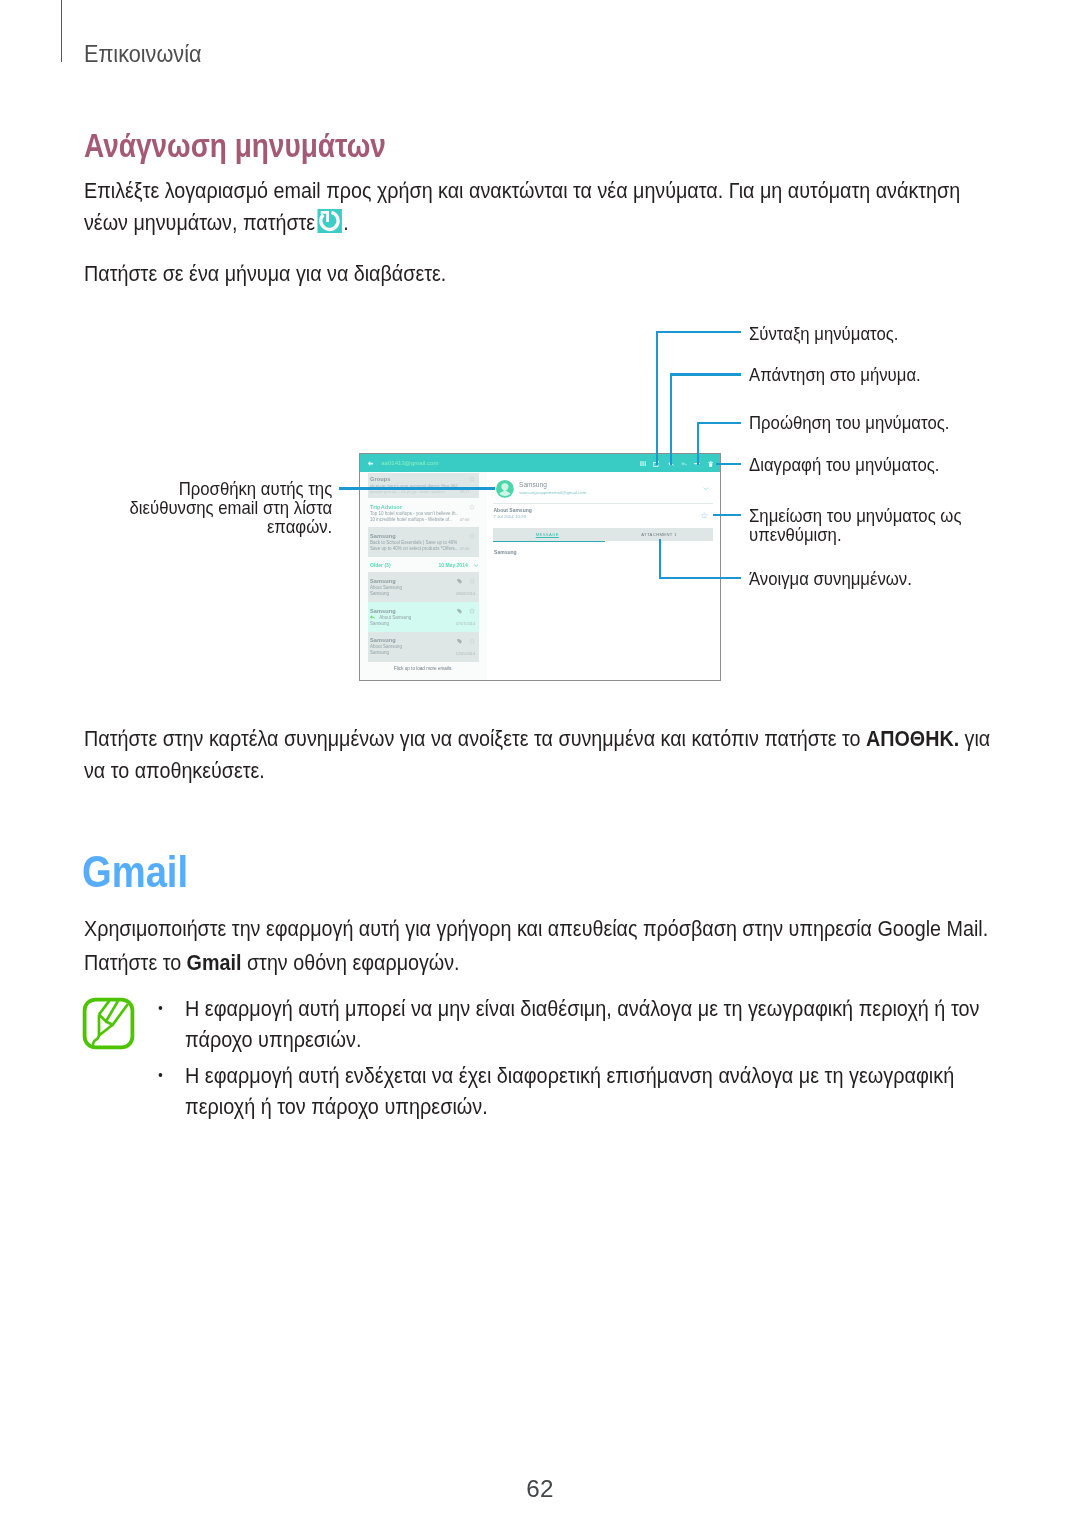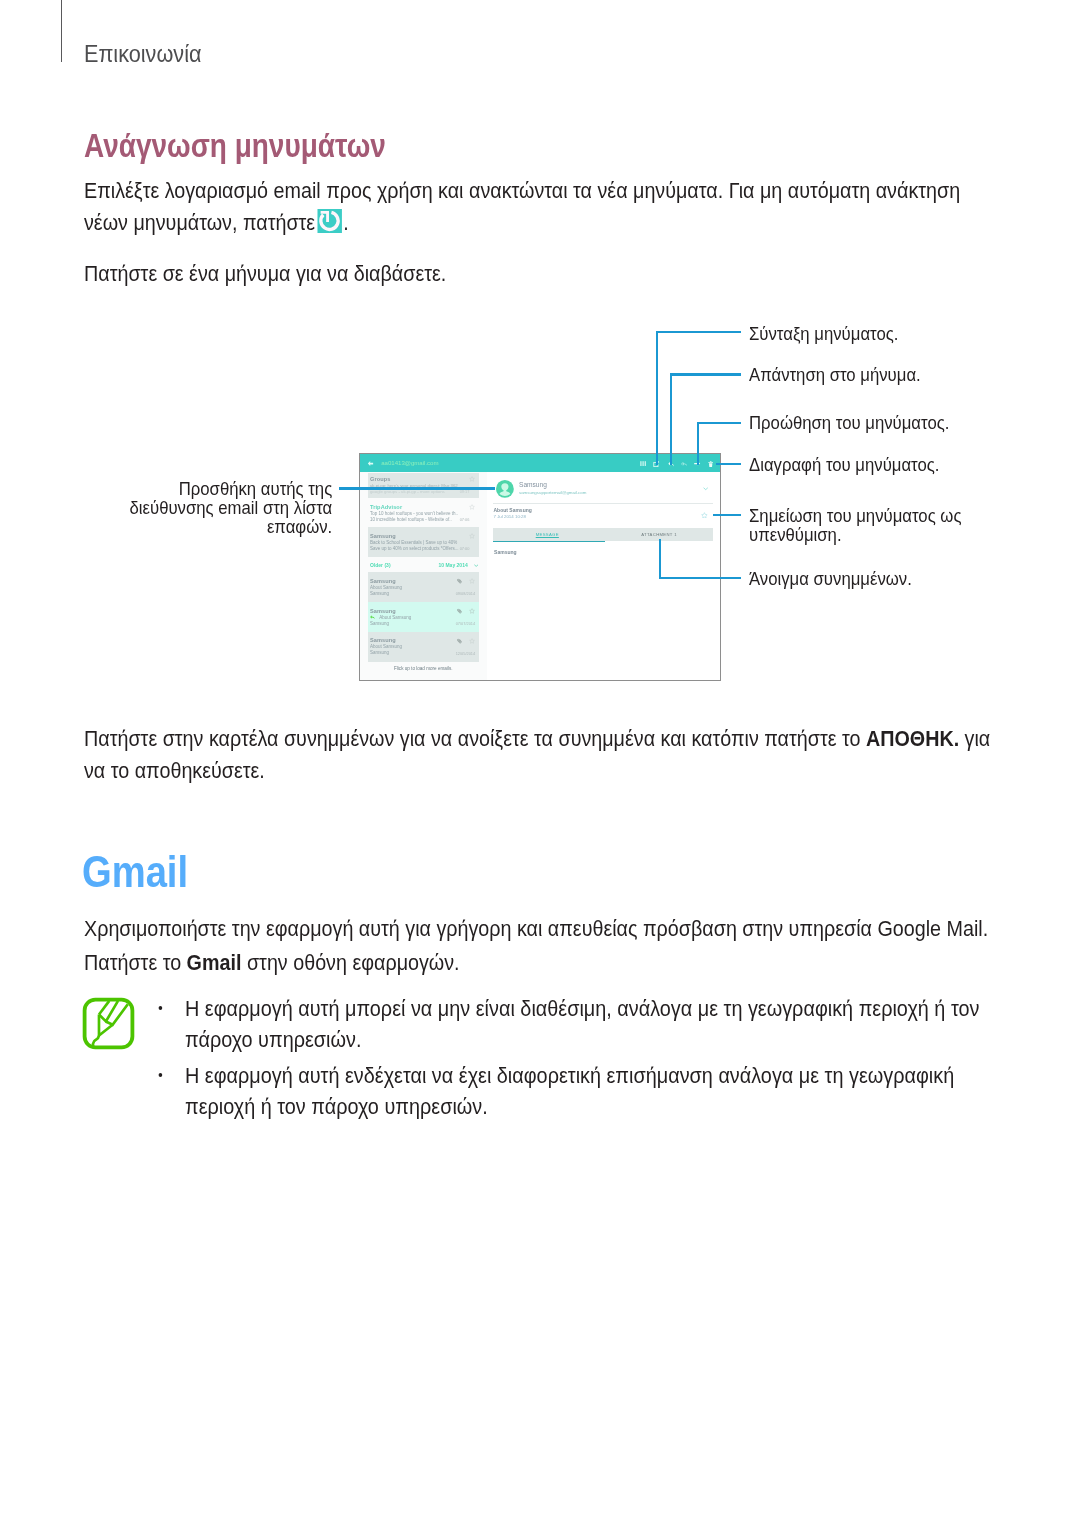--- a/index.html
+++ b/index.html
@@ -293,13 +293,14 @@
         <path d="M35 36 L48.5 49.5 L72 9.5"></path>
         <path d="M48.5 49.5 L61.5 56 L91 16"></path>
         <path d="M35 36 L35 77 L61.5 56"></path>
         <path d="M35 77 C34 84.5 28.5 84 25.5 88 C22.8 91.6 23 96.5 23.5 99.5"></path>
       </g>
     </svg>
   </div>
 
   <div class="note-list"><div class="note-item"><span class="dot">·</span><span>Η εφαρμογή αυτή μπορεί να μην είναι διαθέσιμη, ανάλογα με τη γεωγραφική περιοχή ή τον</span><br><span>πάροχο υπηρεσιών.</span></div><div class="note-item" style="margin-top:5.7px"><span class="dot">·</span><span>Η εφαρμογή αυτή ενδέχεται να έχει διαφορετική επισήμανση ανάλογα με τη γεωγραφική</span><br><span>περιοχή ή τον πάροχο υπηρεσιών.</span></div></div>
 
+  <div class="pg">62</div>
 </div>
 
 </body></html>

